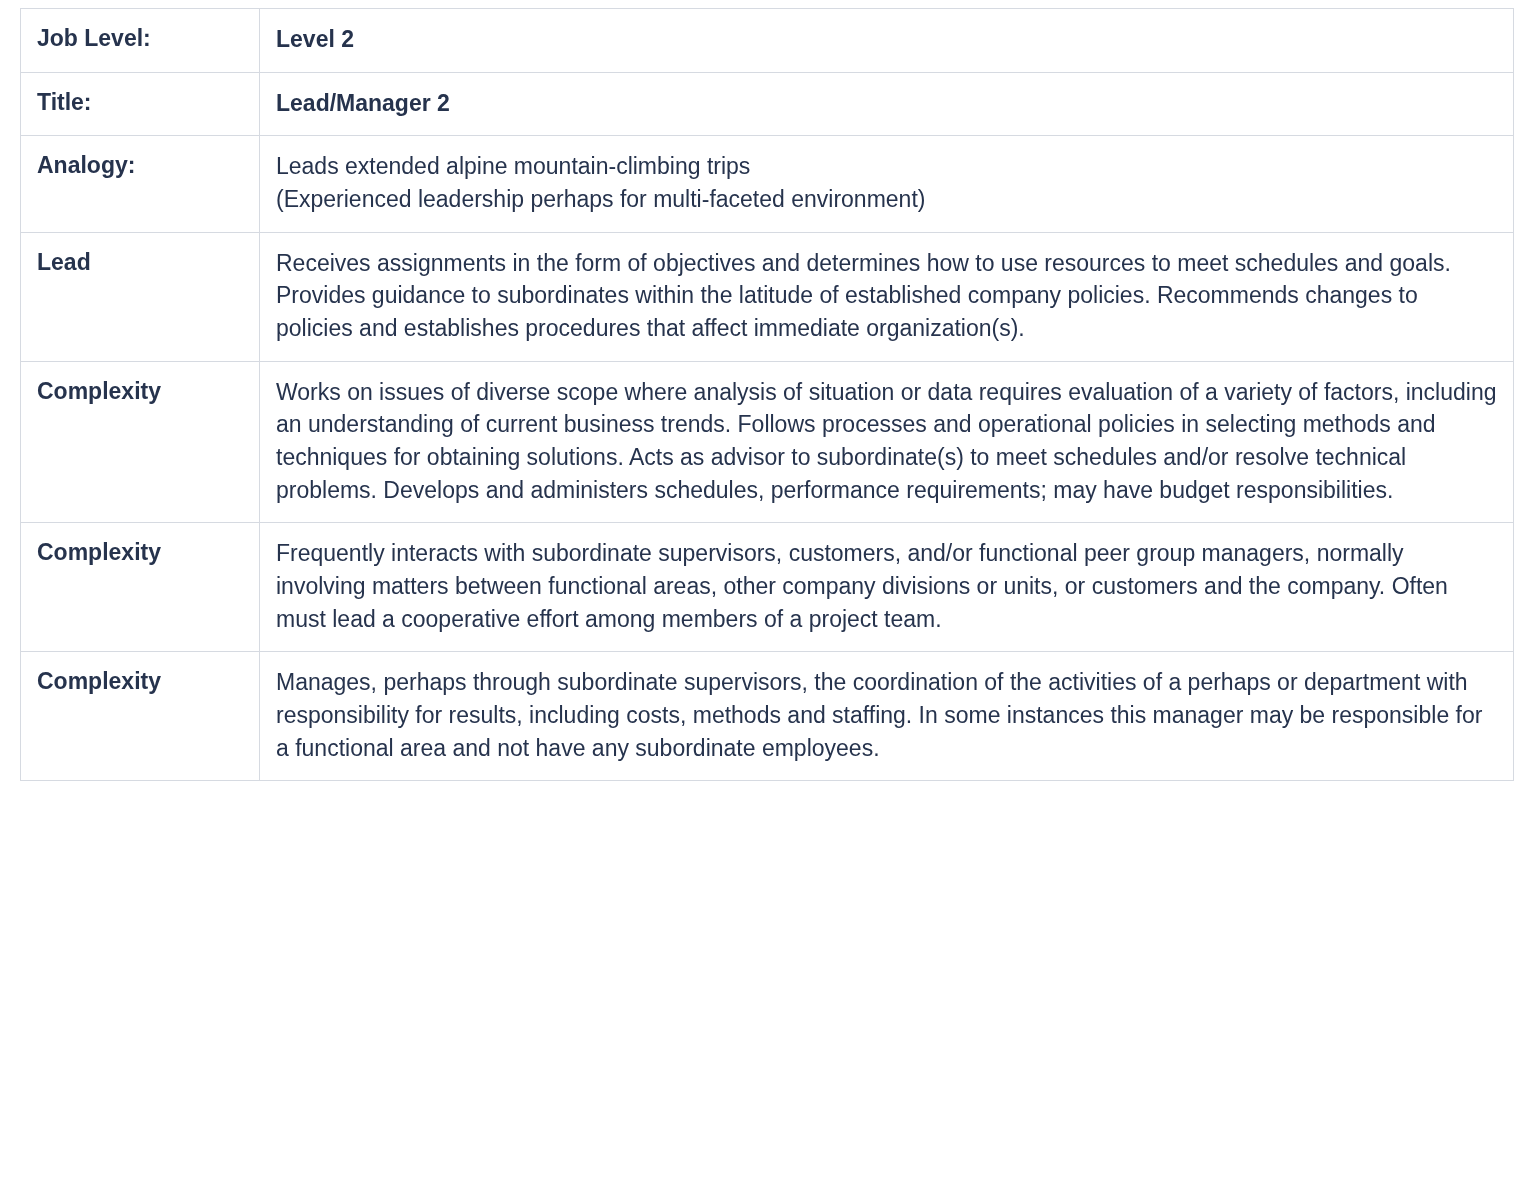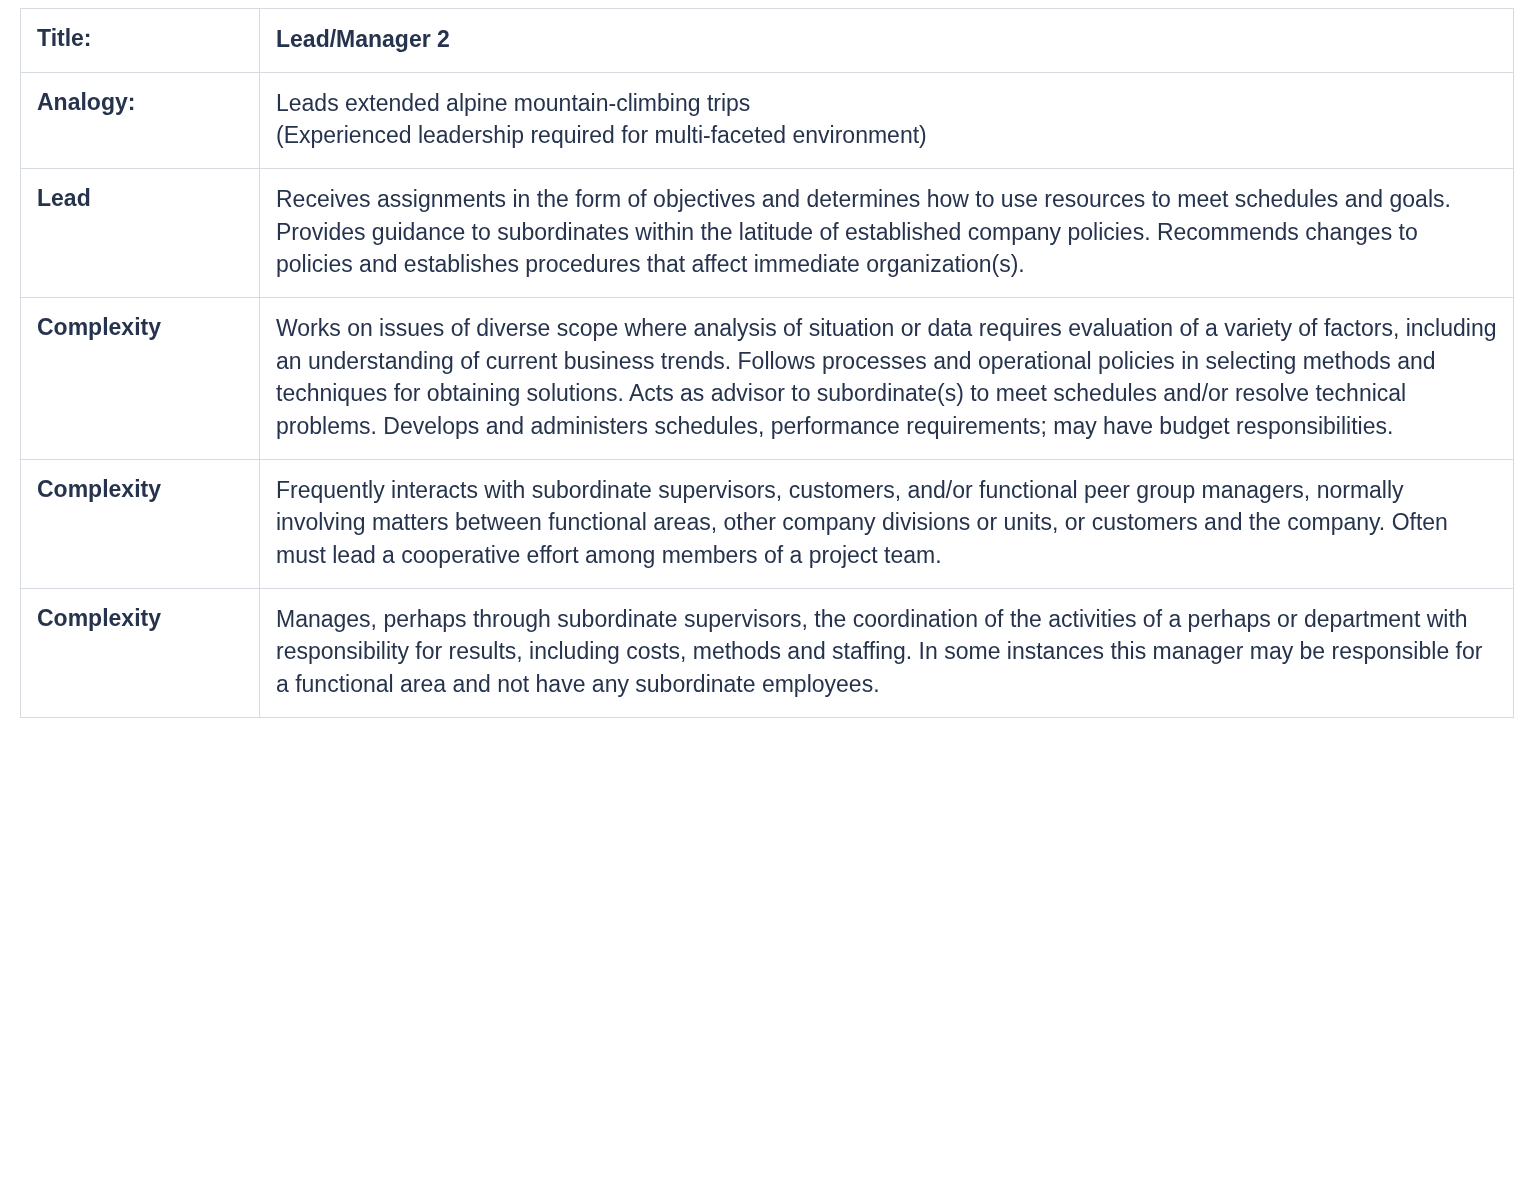--- a/index.html
+++ b/index.html
@@ -56,28 +56,32 @@
     display: block;
   }
 </style>
 </head>
 <body>
 
 <div class="sheet">
   <table class="job-level-table">
     <tbody>
       <tr class="row-compact">
+        <td class="label-cell">Job Level:</td>
+        <td class="value-cell bold">Level 2</td>
+      </tr>
+      <tr class="row-compact">
         <td class="label-cell centered">Title:</td>
         <td class="value-cell bold">Lead/Manager 2</td>
       </tr>
       <tr>
         <td class="label-cell">Analogy:</td>
         <td class="value-cell">
           <span class="line">Leads extended alpine mountain-climbing trips</span>
-          <span class="line">(Experienced leadership required for multi-faceted environment)</span>
+          <span class="line">(Experienced leadership perhaps for multi-faceted environment)</span>
         </td>
       </tr>
       <tr>
         <td class="label-cell">Lead</td>
         <td class="value-cell">Receives assignments in the form of objectives and determines how to use resources to meet schedules and goals. Provides guidance to subordinates within the latitude of established company policies. Recommends changes to policies and establishes procedures that affect immediate organization(s).</td>
       </tr>
       <tr>
         <td class="label-cell">Complexity</td>
         <td class="value-cell">Works on issues of diverse scope where analysis of situation or data requires evaluation of a variety of factors, including an understanding of current business trends. Follows processes and operational policies in selecting methods and techniques for obtaining solutions. Acts as advisor to subordinate(s) to meet schedules and/or resolve technical problems. Develops and administers schedules, performance requirements; may have budget responsibilities.</td>
       </tr>

